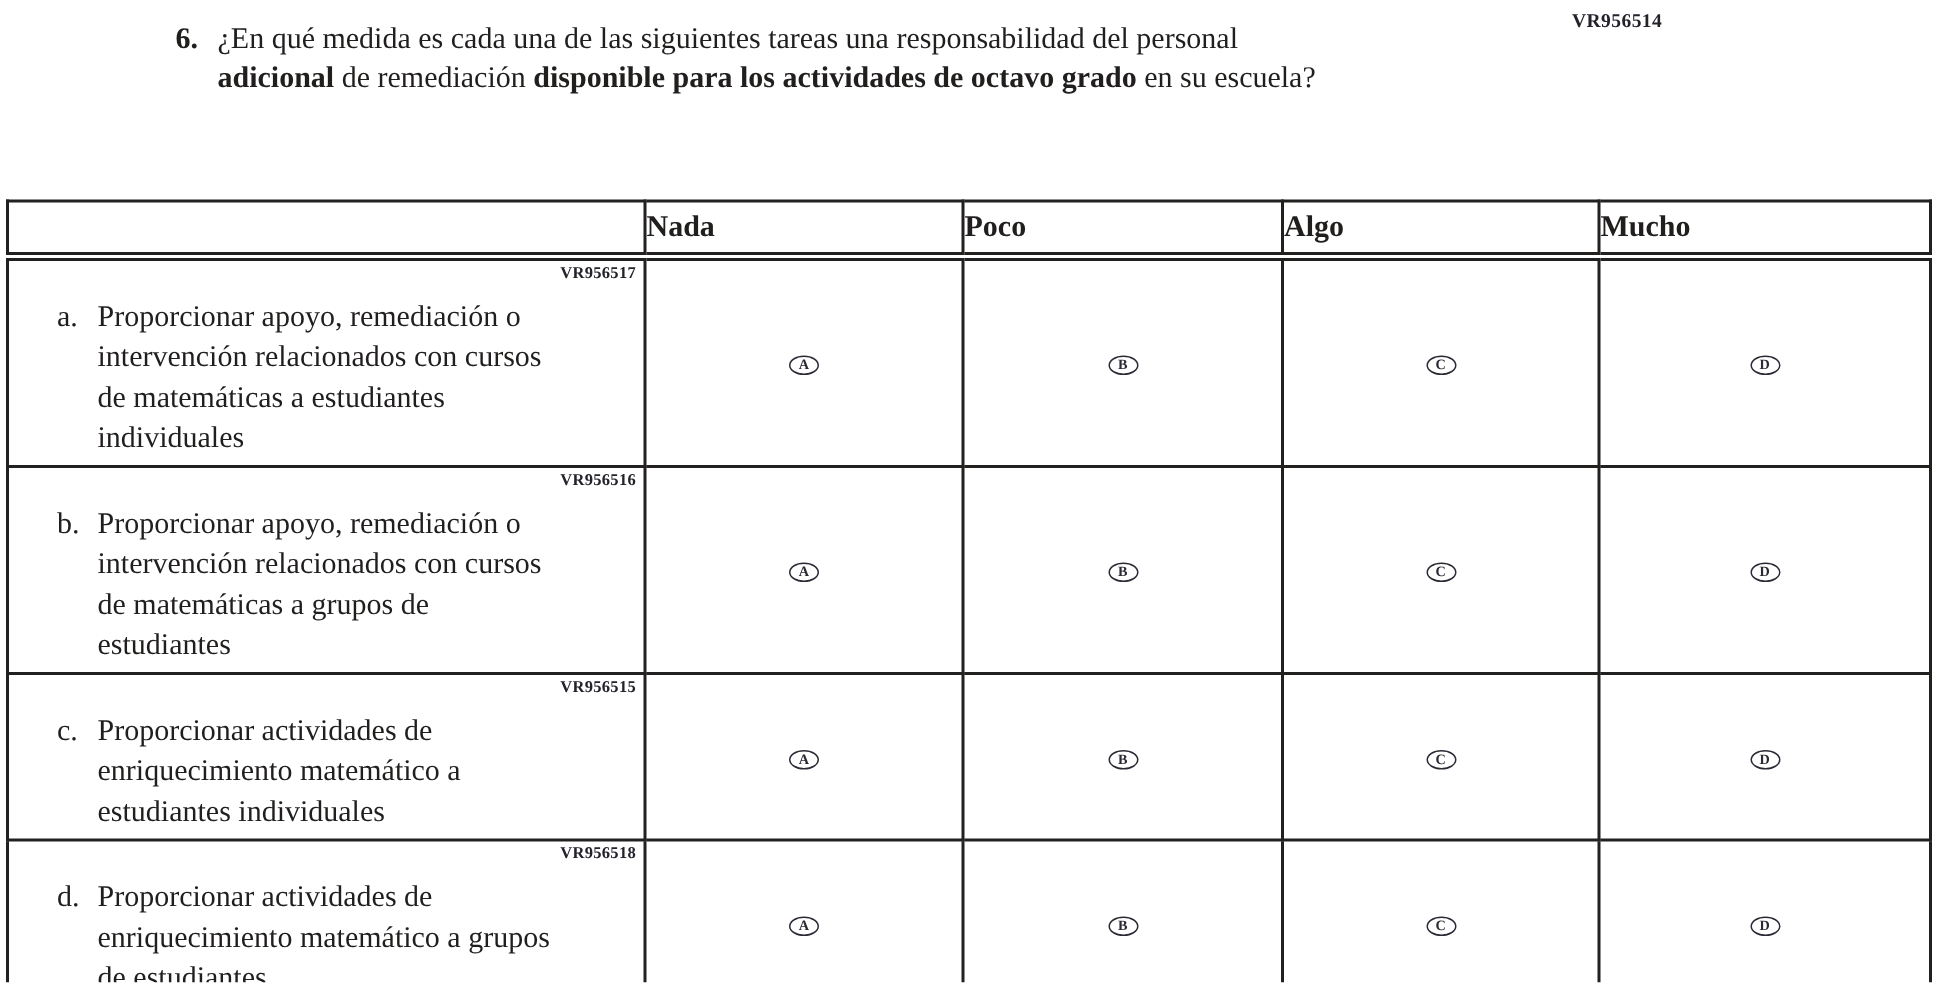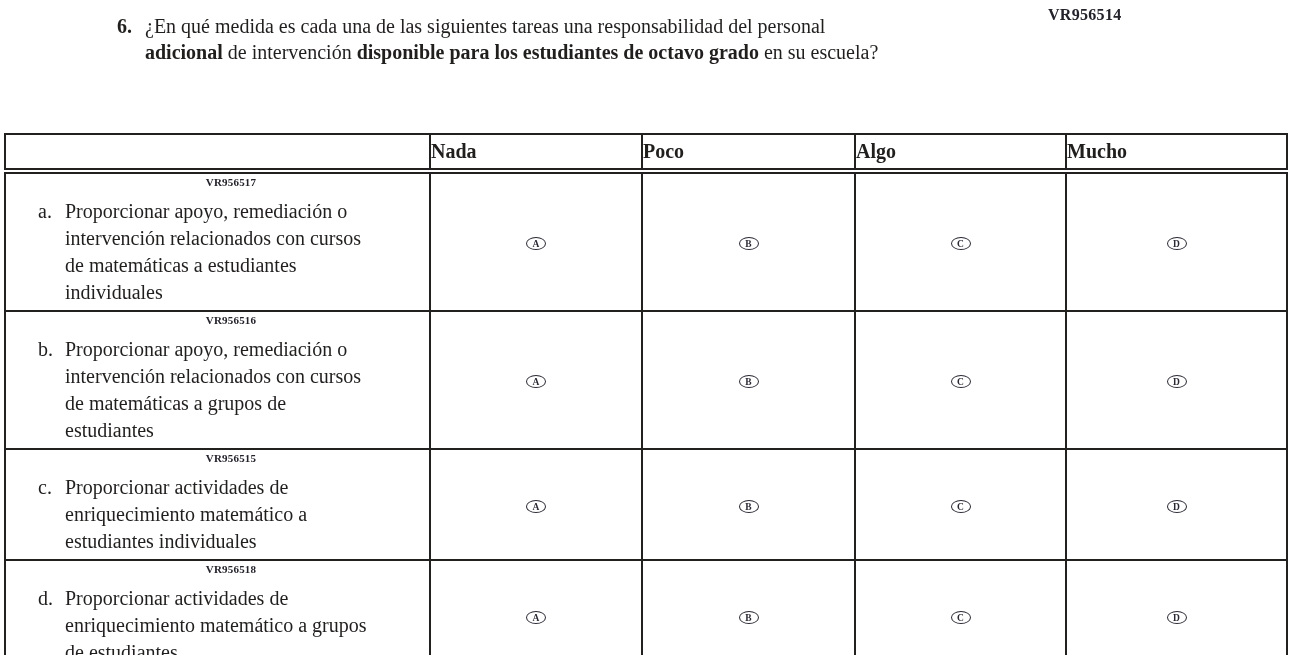--- a/index.html
+++ b/index.html
@@ -10,21 +10,21 @@
     height: 655px;
     background: #ffffff;
     overflow: hidden;
     font-family: "Liberation Serif", "DejaVu Serif", serif;
     color: #211f1e;
   }
   .q-code {
     position: absolute;
     left: 1048px;
     top: 6px;
-    font-size: 16px;
+    font-size: 13px;
     font-weight: bold;
     letter-spacing: 0.3px;
     color: #24222b;
   }
   .q-head {
     position: absolute;
     left: 117px;
     top: 13px;
     display: flex;
     font-size: 20px;
@@ -57,21 +57,21 @@
     font-weight: bold;
     text-align: left;
     height: 37px;
     padding: 0;
   }
   .task-cell {
     vertical-align: top;
     padding: 2px 5px 4px 32px;
   }
   .row-code {
-    text-align: center;
+    text-align: right;
     font-size: 11px;
     font-weight: bold;
     letter-spacing: 0.2px;
     color: #24222b;
     height: 13px;
     line-height: 13px;
     margin-bottom: 9px;
   }
   .task { display: flex; font-size: 20px; line-height: 27px; }
   .task-letter { width: 27px; flex: none; }
@@ -97,21 +97,21 @@
 </style>
 </head>
 <body>
 
 <div class="page">
 
   <div class="q-code">VR956514</div>
 
   <div class="q-head">
     <div class="q-num">6.</div>
-    <div class="q-text"><span>¿En qué medida es cada una de las siguientes tareas una responsabilidad del personal</span><br><b>adicional</b><span> de intervención </span><b>disponible para los estudiantes de octavo grado</b><span> en su escuela?</span></div>
+    <div class="q-text"><span>¿En qué medida es cada una de las siguientes tareas una responsabilidad del personal</span><br><b>adicional</b><span> de remediación </span><b>disponible para los actividades de octavo grado</b><span> en su escuela?</span></div>
   </div>
 
 
   <table class="resp">
     <colgroup>
       <col style="width:425px">
       <col style="width:212px">
       <col style="width:213px">
       <col style="width:211px">
       <col style="width:221px">

